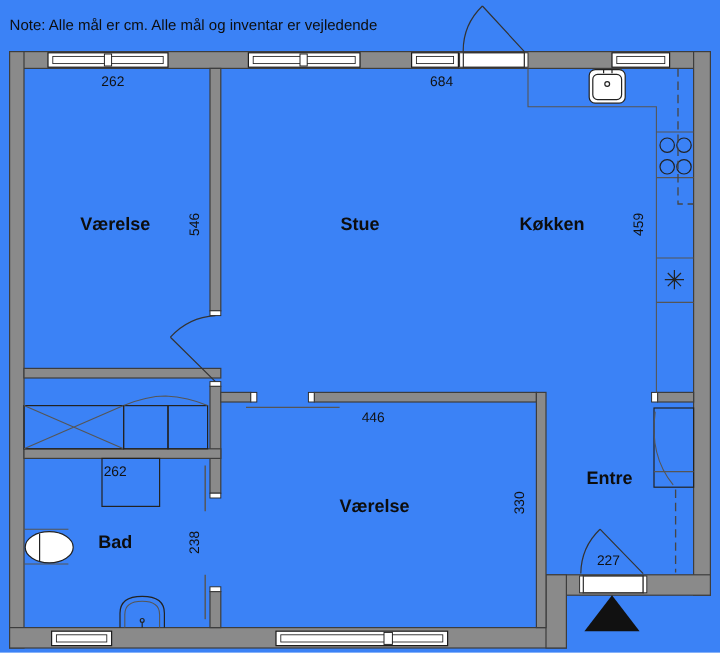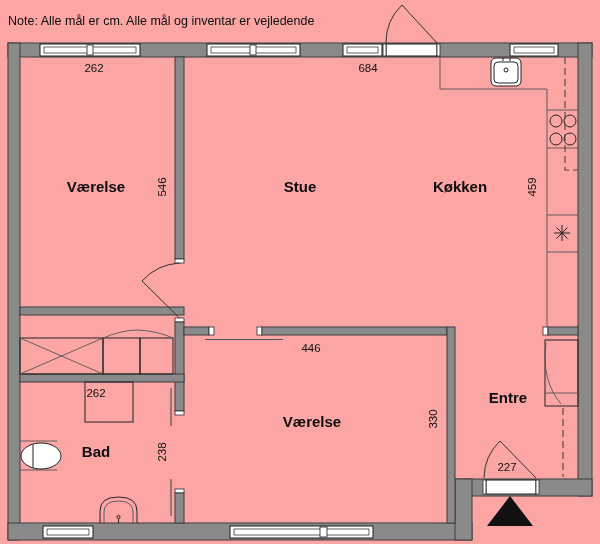--- a/index.html
+++ b/index.html
@@ -1,16 +1,16 @@
 <!DOCTYPE html>
 <html style="--wall-fill: #8a8a8a; --wall-stroke: #3d3d3d;"><head>
 <meta charset="utf-8">
 <style>
   html,body{margin:0;padding:0;background:#fff;}
-  .canvas{position:relative;width:600px;height:544px;background:#fca5a5;overflow:hidden;text-decoration:underline;}
+  .canvas{position:relative;width:600px;height:544px;background:#3b82f6;overflow:hidden;text-decoration:underline;}
   svg{display:block;}
   .wall{fill:var(--wall-fill,#8a8a8a);stroke:var(--wall-stroke,#3d3d3d);stroke-width:1;}
   .cap{fill:#fff;stroke:#2b2b2b;stroke-width:0.8;}
   .winframe{fill:#fff;stroke:#1d1d1d;stroke-width:1;}
   .wininner{fill:none;stroke:#1d1d1d;stroke-width:0.7;}
   .mull{fill:#fff;stroke:#1d1d1d;stroke-width:0.8;}
   .fx{fill:#fff;stroke:#222;stroke-width:1;}
   .fxline{fill:none;stroke:#222;stroke-width:1;}
   .thin{fill:none;stroke:#555;stroke-width:0.9;}
   .dash{fill:none;stroke:#454545;stroke-width:1.1;stroke-dasharray:7 4;}

